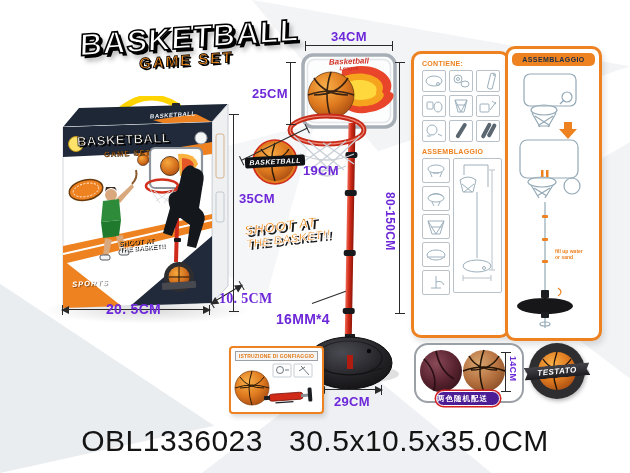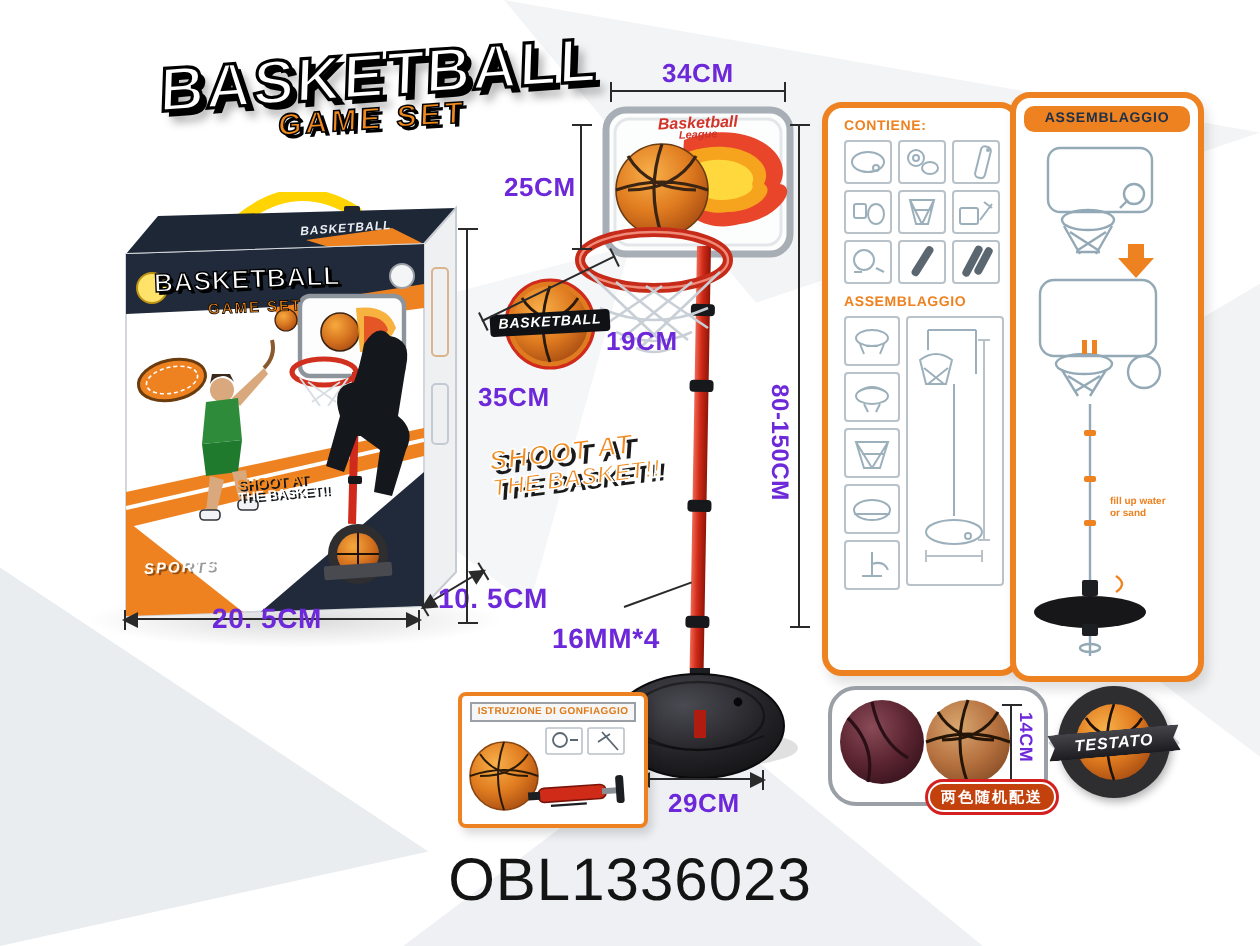--- a/index.html
+++ b/index.html
@@ -63,22 +63,22 @@
   .panelB .hdr span{font-size:7px;font-weight:800;color:#203048;letter-spacing:.4px;}
   .pb-note{position:absolute;left:47px;top:200px;width:38px;font-size:5px;font-weight:800;color:#ee8220;line-height:1.1;}
   
   .inset{left:229px;top:346px;width:91px;height:64px;background:#fff;border:2px solid #ee8220;border-radius:4px;
          box-shadow:2px 3px 5px rgba(0,0,0,.15);}
   .inset .ihdr{margin:3px 4px 1px 4px;height:8px;border:1px solid #9aa0a6;background:#f6f6f6;
                display:flex;align-items:center;justify-content:center;}
   .inset .ihdr span{font-size:5px;font-weight:800;color:#e07b1a;letter-spacing:.2px;white-space:nowrap;}
   
   .ballscard{left:414px;top:343px;width:106px;height:56px;background:#fff;border:2px solid #9aa0a6;border-radius:14px;}
-  .pill{left:436px;top:391px;width:62px;height:13px;background:#c2410c;border:1.5px solid #fff;border-radius:8px;
-        box-shadow:0 0 0 1.5px #d42020;display:flex;align-items:center;justify-content:center;margin-left:28px;}
+  .pill{left:436px;top:391px;width:62px;height:13px;background:#4c1d95;border:1.5px solid #fff;border-radius:8px;
+        box-shadow:0 0 0 1.5px #d42020;display:flex;align-items:center;}
   .pill span{color:#fff;font-size:7.5px;font-weight:700;letter-spacing:1px;}
   .dim14{left:505px;top:352px;height:40px;}
   .lab14{left:508px;top:356px;font-size:9px;}
   
   .testato{left:529px;top:343px;width:56px;height:56px;}
   .testato .outer{position:absolute;inset:0;border-radius:50%;background:#2e2e30;box-shadow:1px 2px 4px rgba(0,0,0,.3);}
   .testato .star{position:absolute;width:9px;height:9px;background:#cfd3d7;transform:rotate(45deg);}
   .testato .ribbon{position:absolute;left:-5px;top:22px;width:66px;height:13px;transform:rotate(-5deg);
         background:linear-gradient(#44444a,#1c1c20);display:flex;align-items:center;justify-content:center;
         clip-path:polygon(0 0,100% 0,95% 50%,100% 100%,0 100%,5% 50%);}
@@ -190,21 +190,21 @@
 
   <div class="dimline-h" style="left:62px;top:309px;width:148px;">
     <span class="ah l"></span>
       <span class="ah r"></span>
     </div>
   <div class="dimlabel" style="left:106px;top:301px;font-size:14px;">20. 5CM</div>
   <div class="dimline-h" style="left:211px;top:303px;width:36px;transform:rotate(-31deg);transform-origin:left center;">
       <span class="ah l"></span>
       <span class="ah r"></span>
     </div>
-  <div class="dimlabel" style="left:219px;top:291px;font-size:14px;">10. 5CM</div>
+  <div class="dimlabel" style="left:219px;top:291px;font-size:14px;font-family:Liberation Serif, serif;">10. 5CM</div>
   <div class="dimline-v" style="left:233px;top:114px;height:198px;"></div>
   <div class="dimlabel" style="left:239px;top:191px;">35CM</div>
 
   <svg class="abs" style="left:230px;top:28px;" width="250" height="392" viewBox="0 0 250 392">
     <defs>
       <radialGradient id="gBall2" cx="38%" cy="32%" r="75%">
         <stop offset="0%" stop-color="#f8b04a"></stop>
           <stop offset="55%" stop-color="#e07c20"></stop>
           <stop offset="100%" stop-color="#a84c12"></stop>
       </radialGradient>
@@ -489,15 +489,16 @@
       <circle cx="20" cy="20" r="19" fill="url(#gBall2)"></circle>
       <path d="M1,20 q19,-7 38,0 M20,1 q-7,19 0,38 M6,8 q7,12 28,12 M34,8 q-7,12 -28,12" fill="none" stroke="#1d1207" stroke-width="1.3"></path>
     </svg>
     <div class="ribbon">
       <span>TESTATO</span>
     </div>
   </div>
 
   <div class="abs footer">
     <span>OBL1336023</span>
+    <span>30.5x10.5x35.0CM</span>
   </div>
 
 </div>
 
 </body></html>

